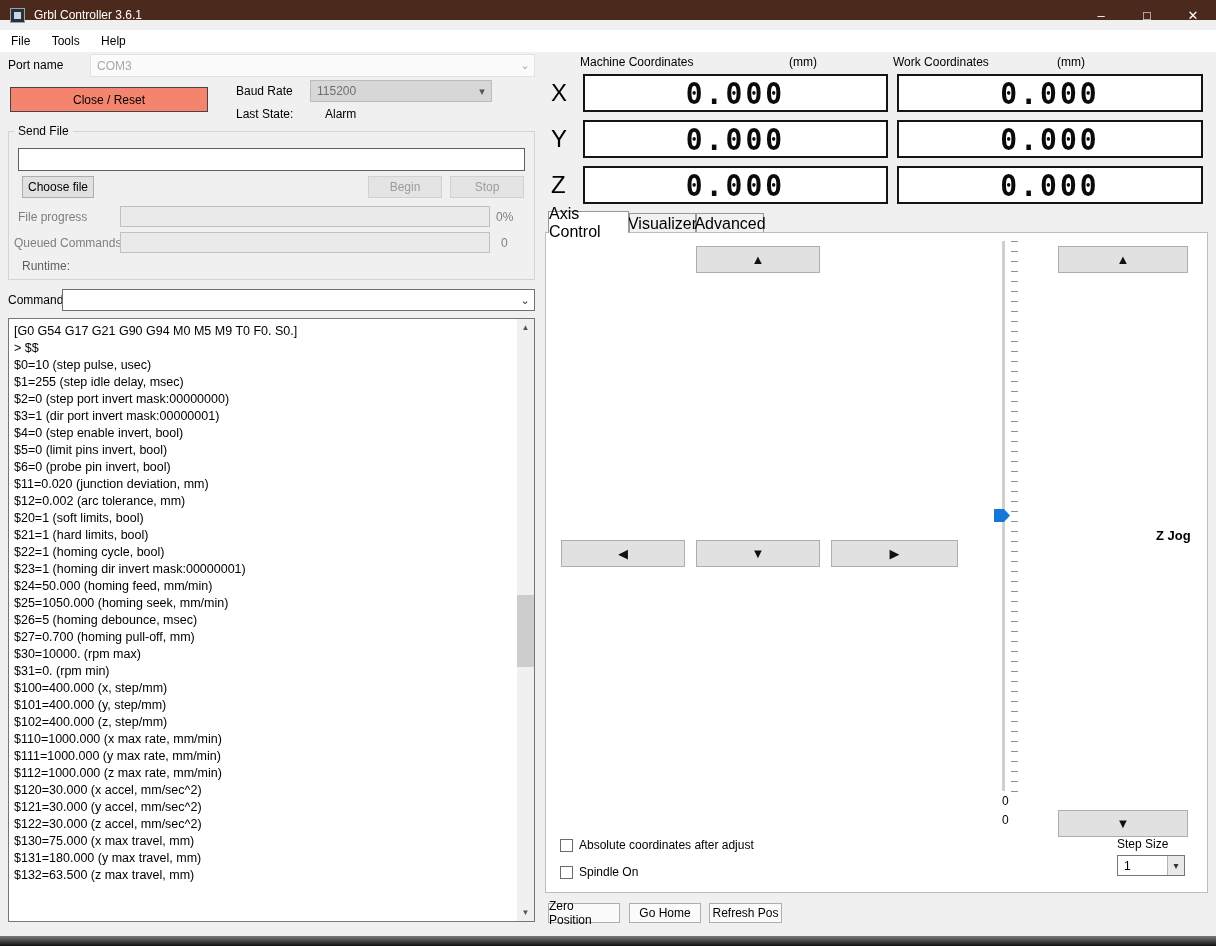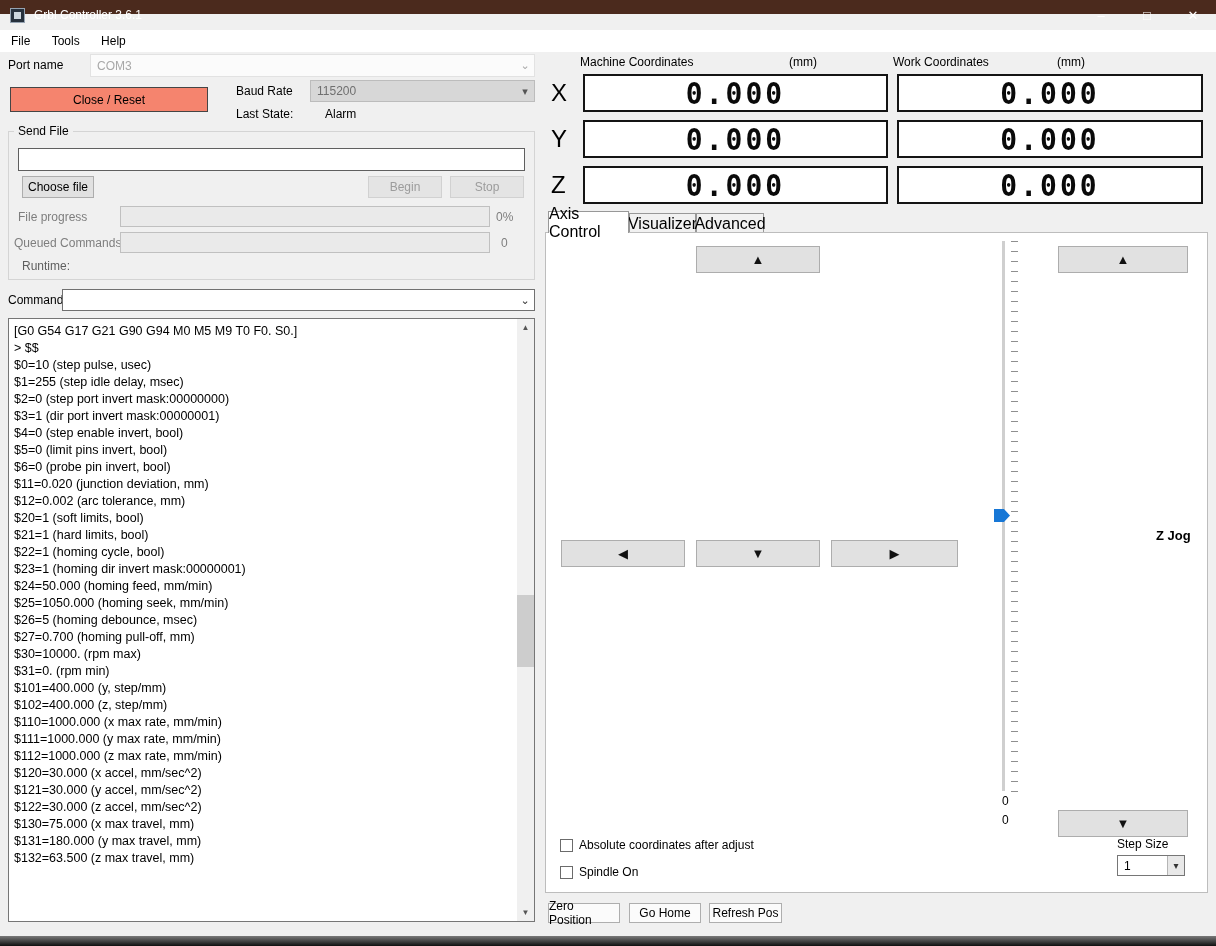--- a/index.html
+++ b/index.html
@@ -6,40 +6,40 @@
   html,body{width:1216px;height:946px;}
   body{
     position:relative;
     font-family:"Liberation Sans","DejaVu Sans",sans-serif;
     font-size:12px;color:#000;background:#f0f0f0;overflow:hidden;
   }
   .lbl{position:absolute;font-size:12px;white-space:nowrap;}
   .gray{color:#7e7e7e;}
 
   
-  .titlebar{position:absolute;left:0;top:0;width:1216px;height:14px;background:var(--titlebar,#4b2a1d);}
+  .titlebar{position:absolute;left:0;top:0;width:1216px;height:20px;background:var(--titlebar,#4b2a1d);}
   .app-icon{position:absolute;left:10px;top:8px;width:15px;height:15px;background:#27313d;border:1px solid #95a3b2;}
   .app-icon::after{content:'';position:absolute;left:3px;top:3px;width:7px;height:7px;background:#cdd6de;}
   .title-text{position:absolute;left:34px;top:0;height:30px;line-height:30px;color:#fff;font-size:12px;}
   .win-controls{position:absolute;right:0;top:0;height:30px;display:flex;}
   .win-btn{width:46px;height:30px;color:#fff;display:flex;align-items:center;justify-content:center;font-size:13px;cursor:default;}
 
   
   .menubar{position:absolute;left:0;top:30px;width:1216px;height:22px;background:#ffffff;padding-left:2px;}
   .menu-item{display:inline-block;height:22px;line-height:22px;padding:0 9px;font-size:12px;}
 
   
   #port-label{left:8px;top:58px;}
   .combo{position:absolute;display:flex;align-items:center;}
   .combo .combo-text{flex:1;padding-left:6px;overflow:hidden;white-space:nowrap;}
   .combo .combo-arrow{width:18px;text-align:center;font-size:11px;}
   #port-combo{left:90px;top:54px;width:445px;height:23px;background:#fbfbfb;border:1px solid #e2e2e2;color:#a8a8a8;}
   #close-reset{position:absolute;left:10px;top:87px;width:198px;height:25px;background:var(--close-reset-button,#f5846e);border:1px solid #454545;display:flex;align-items:center;justify-content:center;font-size:12px;color:#000;}
   #baud-label{left:236px;top:84px;}
-  #baud-combo{left:310px;top:80px;width:225px;height:22px;background:#d7d7d7;border:1px solid #bcbcbc;color:#6f6f6f;}
+  #baud-combo{left:310px;top:80px;width:182px;height:22px;background:#d7d7d7;border:1px solid #bcbcbc;color:#6f6f6f;}
   #baud-combo .combo-arrow{color:#555;}
   #laststate-label{left:236px;top:107px;}
   #laststate-value{left:325px;top:107px;}
 
   
   #sendfile-group{position:absolute;left:8px;top:131px;width:527px;height:149px;border:1px solid #d4d4d4;}
   #sendfile-title{left:14px;top:124px;background:#f0f0f0;padding:0 4px;}
   #file-input{position:absolute;left:18px;top:148px;width:507px;height:23px;border:1px solid #5f5f5f;background:#fff;font-family:inherit;font-size:12px;padding:0 4px;}
   .btn{position:absolute;background:#e1e1e1;border:1px solid #adadad;display:flex;align-items:center;justify-content:center;font-size:12px;color:#000;cursor:default;}
   #choose-file{left:22px;top:176px;width:72px;height:22px;}
@@ -192,20 +192,21 @@
       <div class="console-line">$20=1 (soft limits, bool)</div>
       <div class="console-line">$21=1 (hard limits, bool)</div>
       <div class="console-line">$22=1 (homing cycle, bool)</div>
       <div class="console-line">$23=1 (homing dir invert mask:00000001)</div>
       <div class="console-line">$24=50.000 (homing feed, mm/min)</div>
       <div class="console-line">$25=1050.000 (homing seek, mm/min)</div>
       <div class="console-line">$26=5 (homing debounce, msec)</div>
       <div class="console-line">$27=0.700 (homing pull-off, mm)</div>
       <div class="console-line">$30=10000. (rpm max)</div>
       <div class="console-line">$31=0. (rpm min)</div>
+      <div class="console-line">$100=400.000 (x, step/mm)</div>
       <div class="console-line">$101=400.000 (y, step/mm)</div>
       <div class="console-line">$102=400.000 (z, step/mm)</div>
       <div class="console-line">$110=1000.000 (x max rate, mm/min)</div>
       <div class="console-line">$111=1000.000 (y max rate, mm/min)</div>
       <div class="console-line">$112=1000.000 (z max rate, mm/min)</div>
       <div class="console-line">$120=30.000 (x accel, mm/sec^2)</div>
       <div class="console-line">$121=30.000 (y accel, mm/sec^2)</div>
       <div class="console-line">$122=30.000 (z accel, mm/sec^2)</div>
       <div class="console-line">$130=75.000 (x max travel, mm)</div>
       <div class="console-line">$131=180.000 (y max travel, mm)</div>

